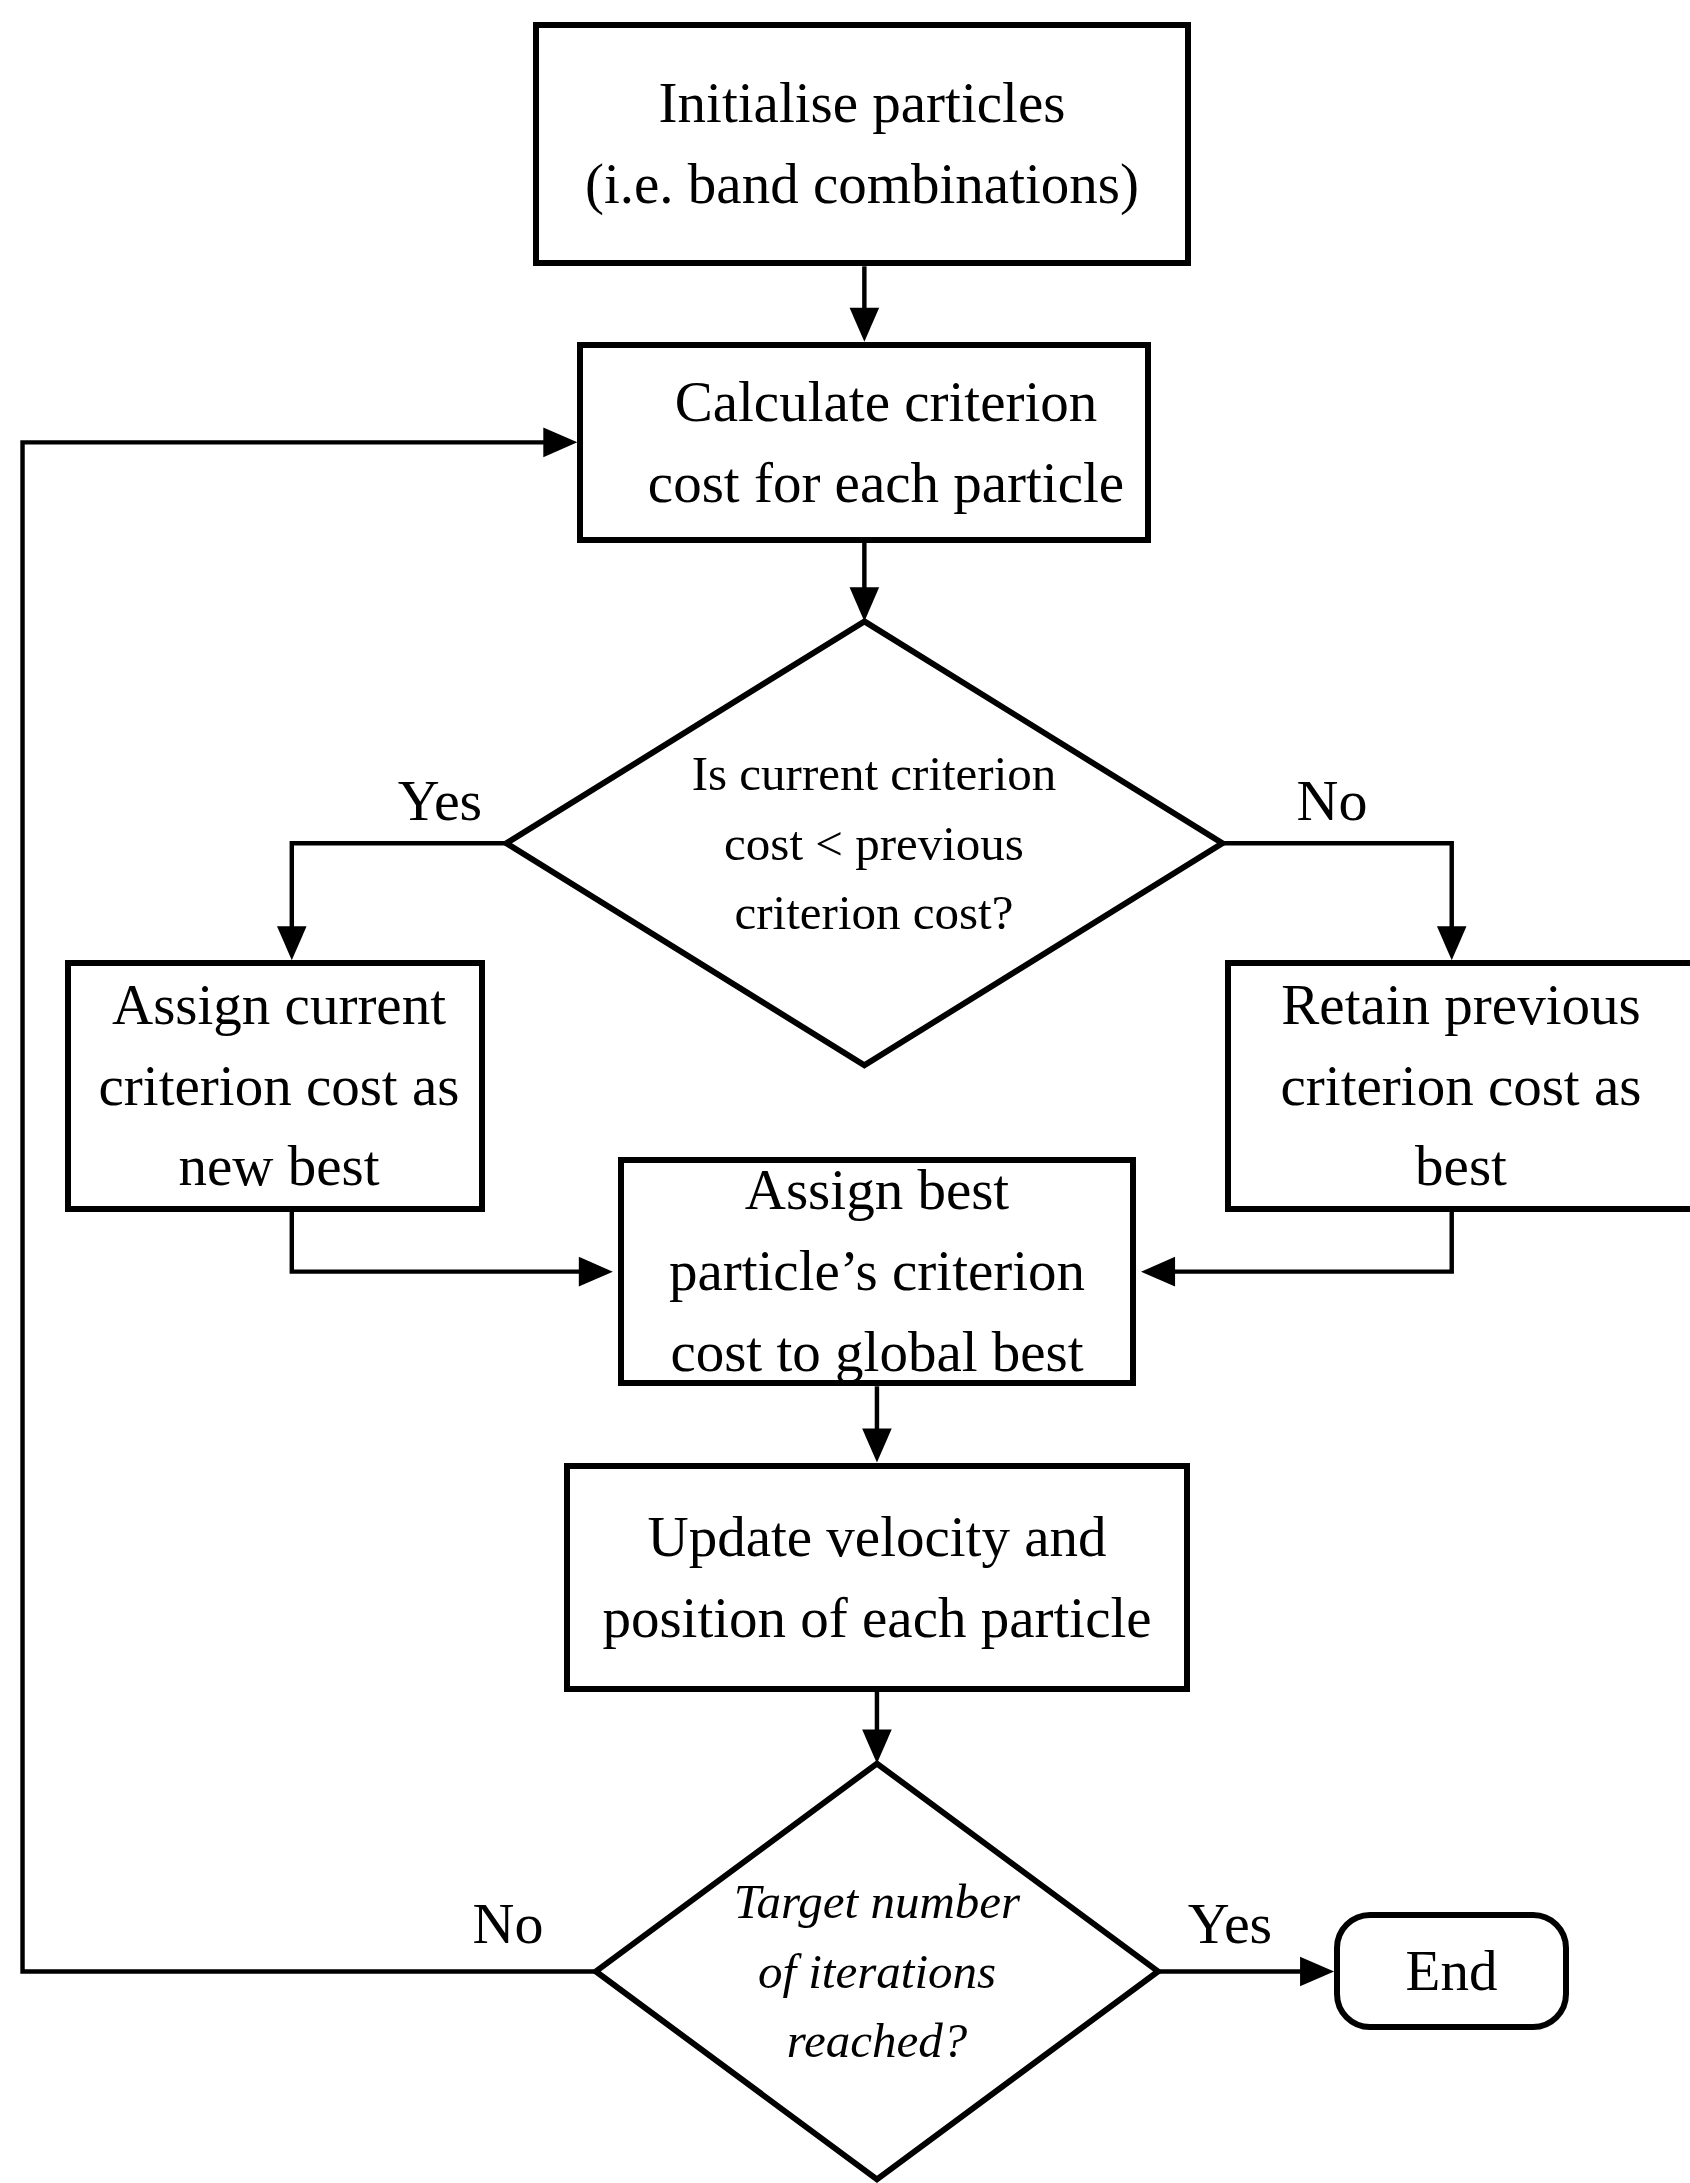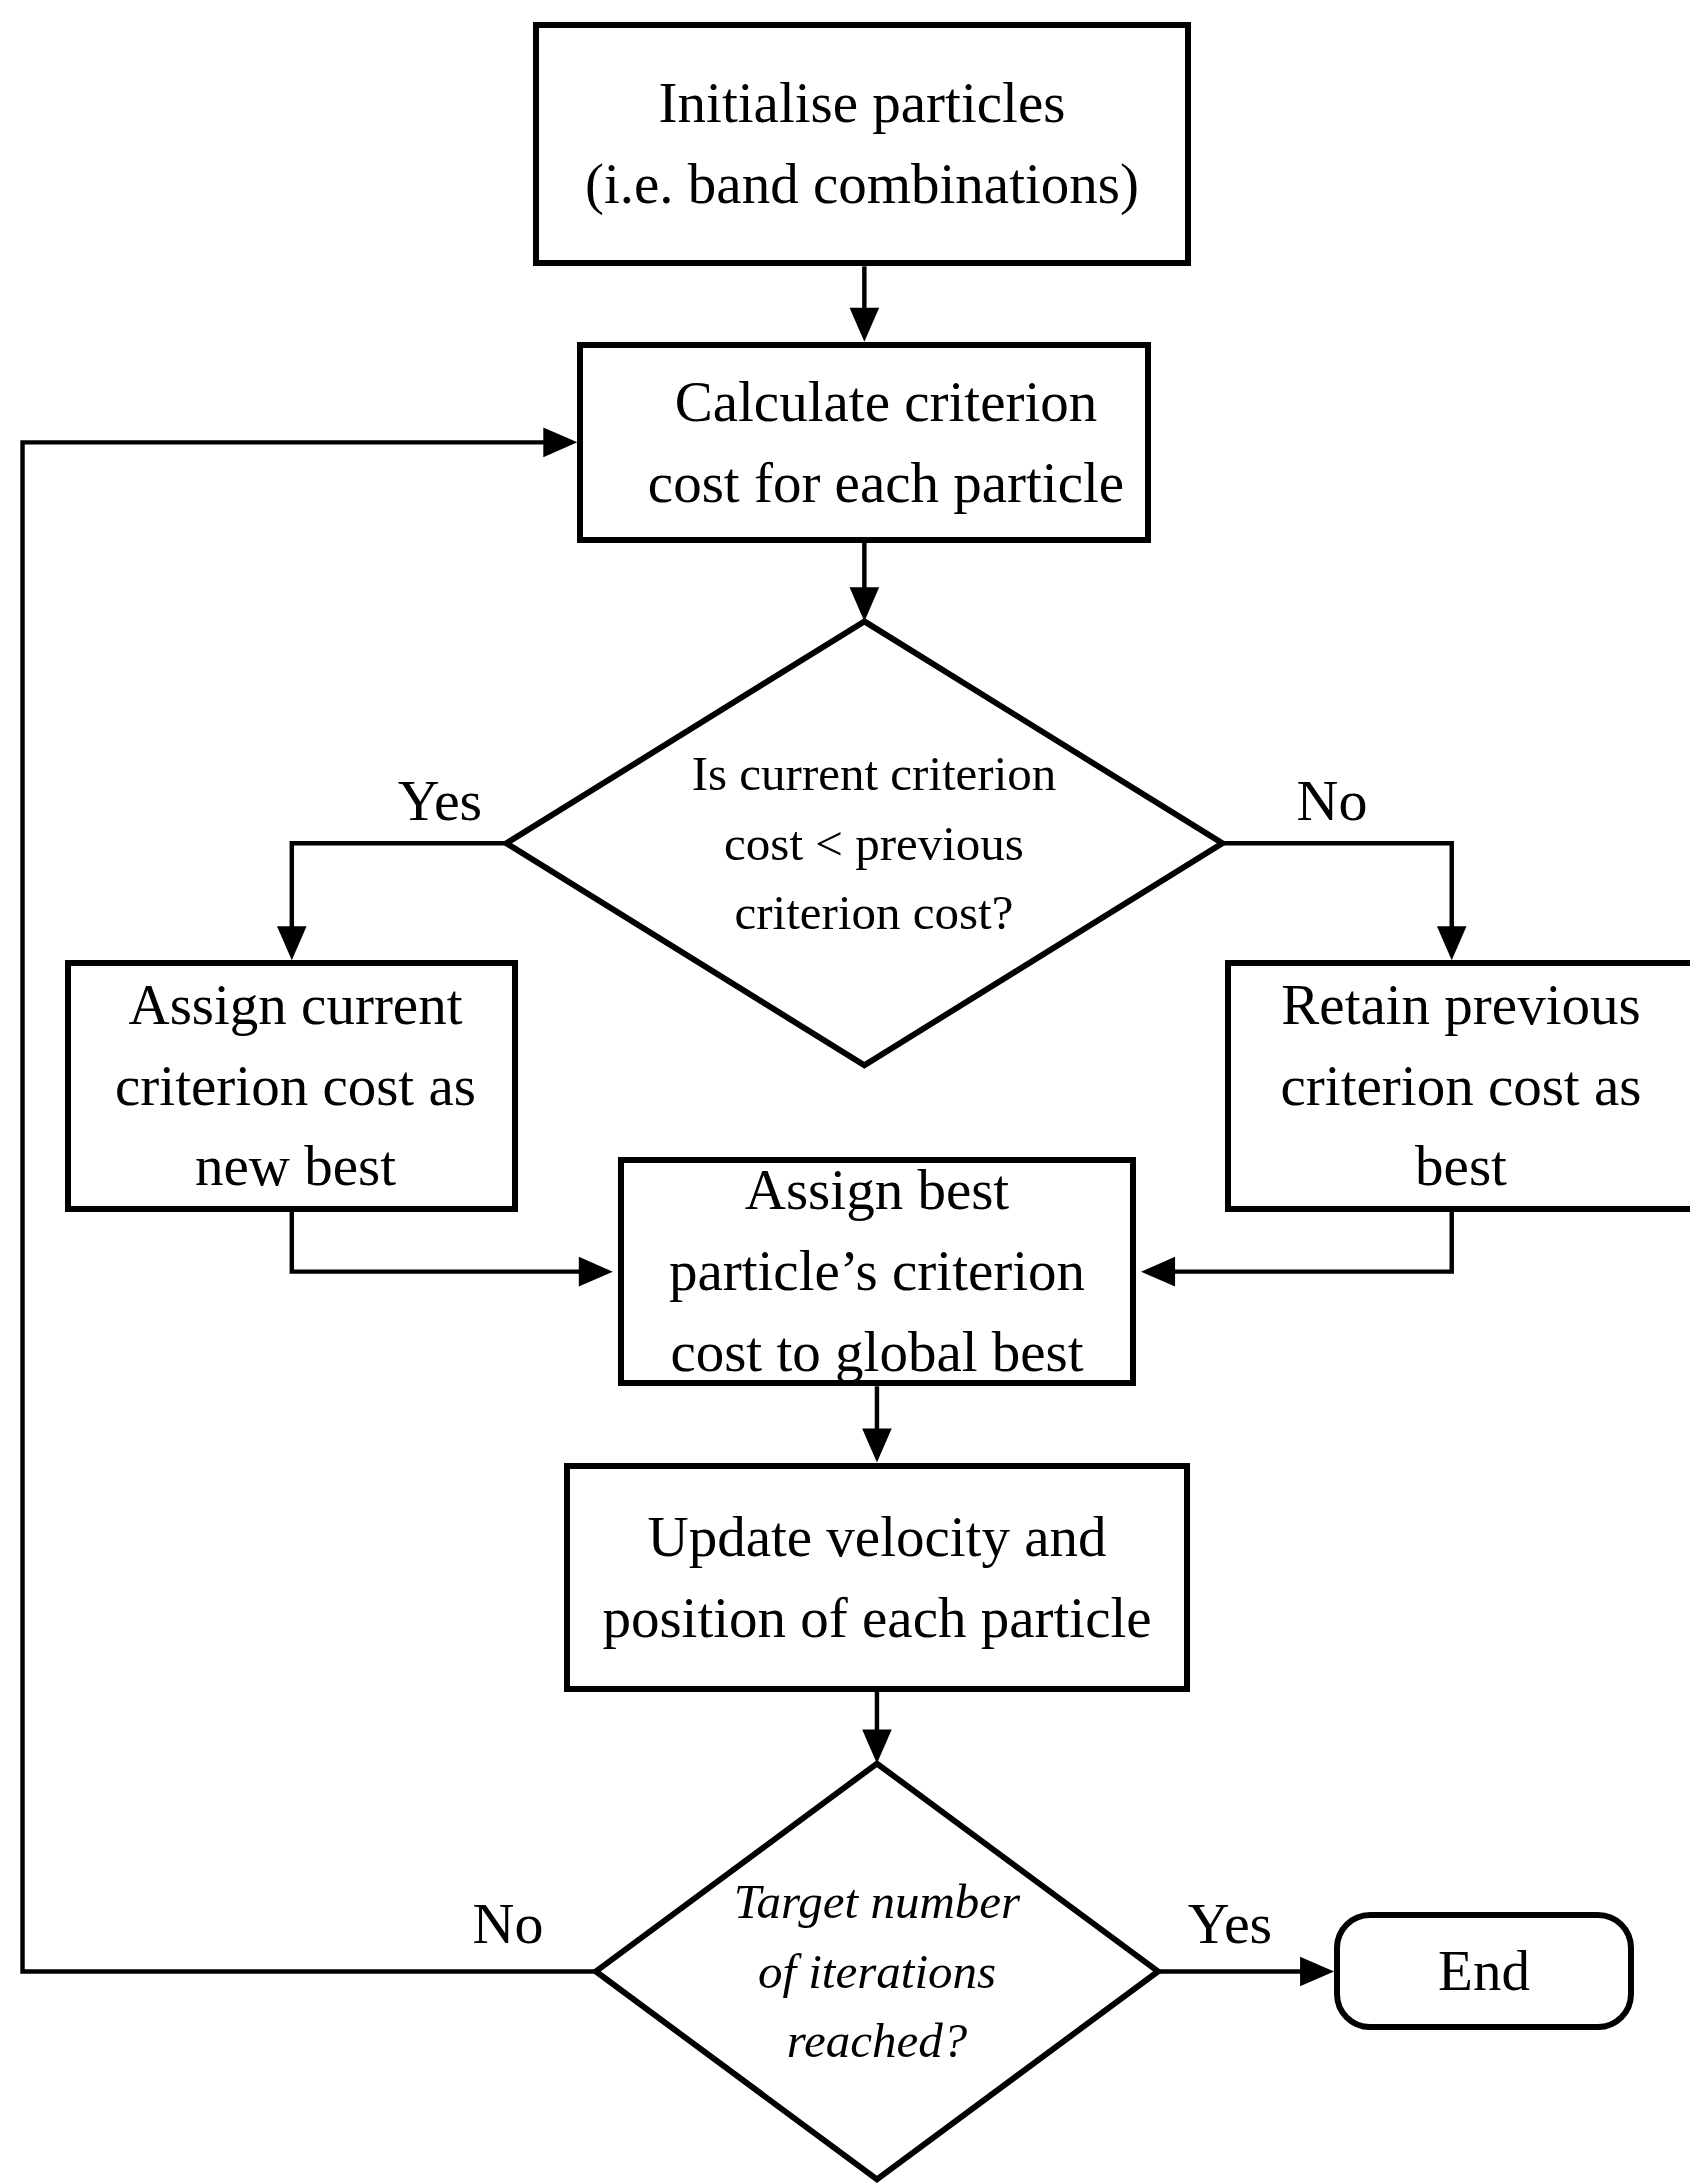--- a/index.html
+++ b/index.html
@@ -98,36 +98,36 @@
     <line x1="1565" y1="2665" x2="1760" y2="2665" stroke="#000" stroke-width="6"></line>
     <polygon points="1757,2645 1757,2685 1803,2665" fill="#000"></polygon>
   </svg>
 
   <div class="node" style="left:533px; top:22px; width:658px; height:244px;">Initialise particles
 (i.e. band combinations)</div>
 
   <div class="node" style="left:577px; top:342px; width:574px; height:201px;padding-left:44px;">Calculate criterion
 cost for each particle</div>
 
-  <div class="node" style="left:65px; top:960px; width:453px; height:252px;padding-left:8px;">Assign current
+  <div class="node" style="left:65px; top:960px; width:420px; height:252px;padding-left:8px;">Assign current
 criterion cost as
 new best</div>
 
   <div class="node" style="left:1225px; top:960px; width:472px; height:252px;">Retain previous
 criterion cost as
 best</div>
 
   <div class="node" style="left:618px; top:1157px; width:518px; height:229px;">Assign best
 particle’s criterion
 cost to global best</div>
 
   <div class="node" style="left:564px; top:1463px; width:626px; height:229px;">Update velocity and
 position of each particle</div>
 
-  <div class="node terminator" style="left:1334px; top:1912px; width:300px; height:118px;">End</div>
+  <div class="node terminator" style="left:1334px; top:1912px; width:235px; height:118px;">End</div>
 
   <div class="dlabel" style="left:615px; top:688px; width:518px; height:311px;">Is current criterion
 cost &lt; previous
 criterion cost?</div>
 
   <div class="dlabel" style="left:618px; top:1816px; width:518px; height:311px;font-style:italic;">Target number
 of iterations
 reached?</div>
 
   <div class="elabel" style="left:440px; top:801px;">Yes</div>

